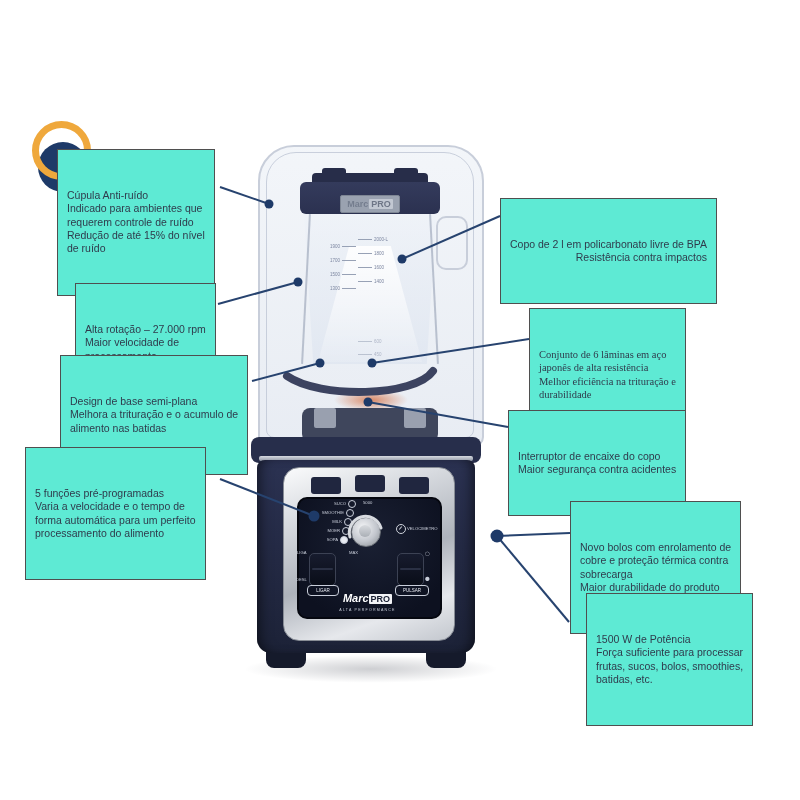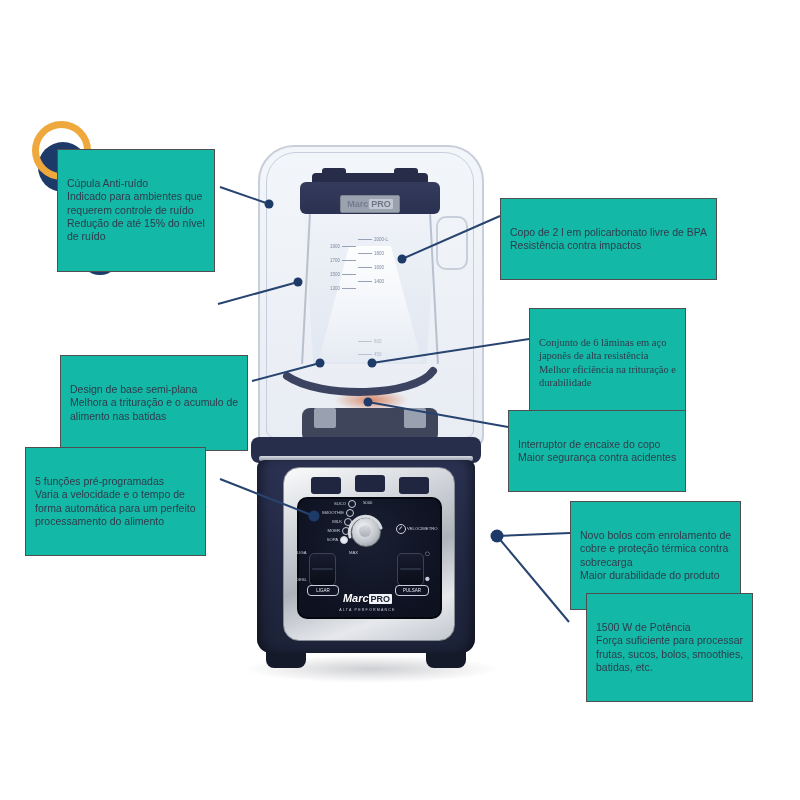--- a/index.html
+++ b/index.html
@@ -5,21 +5,21 @@
   html,body{margin:0;padding:0;background:#fff;}
   #stage{position:relative;width:800px;height:800px;background:#ffffff;overflow:hidden;
          font-family:"Liberation Sans",sans-serif;}
 
   
   .ring{position:absolute;left:32px;top:121px;width:45px;height:45px;border:7px solid #EFA83C;border-radius:50%;}
   .circleA{position:absolute;left:38px;top:142px;width:50px;height:50px;background:#1E3A68;border-radius:50%;}
   .circleB{position:absolute;left:79px;top:233px;width:42px;height:42px;background:#1E3A68;border-radius:50%;}
 
   
-  .callout{position:absolute;background:#14b8a6;border:1px solid #4F4F4F;padding:0 9px;
+  .callout{position:absolute;background:#5eead4;border:1px solid #4F4F4F;padding:12px 9px;
            font-size:10.5px;line-height:13.4px;color:#2F3B4C;white-space:pre;width:max-content;}
   .callout .t,.callout .d{display:block;white-space:pre;}
 
   
   .dome{position:absolute;left:258px;top:145px;width:222px;height:298px;border:2px solid #C8CEDA;
         border-radius:36px 36px 10px 10px;background:linear-gradient(180deg,rgba(242,245,249,.95),rgba(228,233,241,.85));}
   .dome-inner{position:absolute;left:266px;top:152px;width:206px;height:284px;border:1px solid rgba(190,198,212,.8);
         border-radius:30px 30px 8px 8px;}
   .lid-tab{position:absolute;width:24px;height:8px;background:#272D49;border-radius:3px;top:168px;}
   .lid-top{position:absolute;left:312px;top:173px;width:116px;height:14px;background:#272D49;border-radius:4px;}
@@ -166,22 +166,26 @@
     <span>Marc</span><span class="pro">PRO</span>
   </div>
   <div class="tagline">ALTA PERFORMANCE</div>
 
   <div class="callout" style="left:57px;top:149px;">
     <span class="t">Cúpula Anti-ruído</span><span class="d">Indicado para ambientes que
 requerem controle de ruído
 Redução de até 15% do nível
 de ruído</span>
   </div>
-  <div class="callout" style="left:500px;top:198px;">
+  <div class="callout" style="left:500px;top:198px;text-align:right;">
     <span class="t">Copo de 2 l em policarbonato livre de BPA</span><span class="d">Resistência contra impactos</span>
+  </div>
+  <div class="callout" style="left:75px;top:283px;">
+    <span class="t">Alta rotação – 27.000 rpm</span><span class="d">Maior velocidade de
+processamento</span>
   </div>
   <div class="callout" style="left:529px;top:308px;font-family:Liberation Serif, serif;">
     <span class="t">Conjunto de 6 lâminas em aço
 japonês de alta resistência</span><span class="d">Melhor eficiência na trituração e
 durabilidade</span>
   </div>
   <div class="callout" style="left:60px;top:355px;">
     <span class="t">Design de base semi-plana</span><span class="d">Melhora a trituração e o acumulo de
 alimento nas batidas</span>
   </div>

